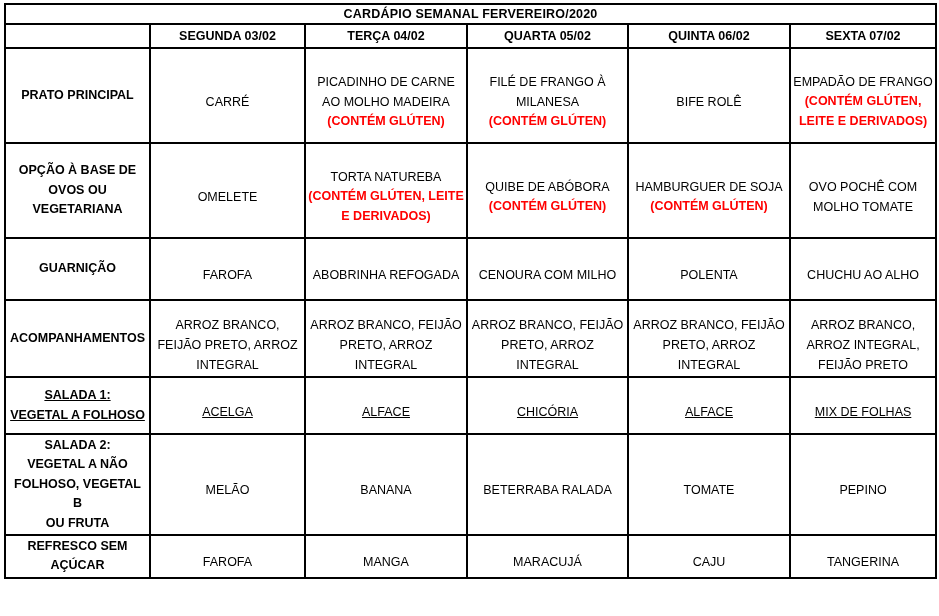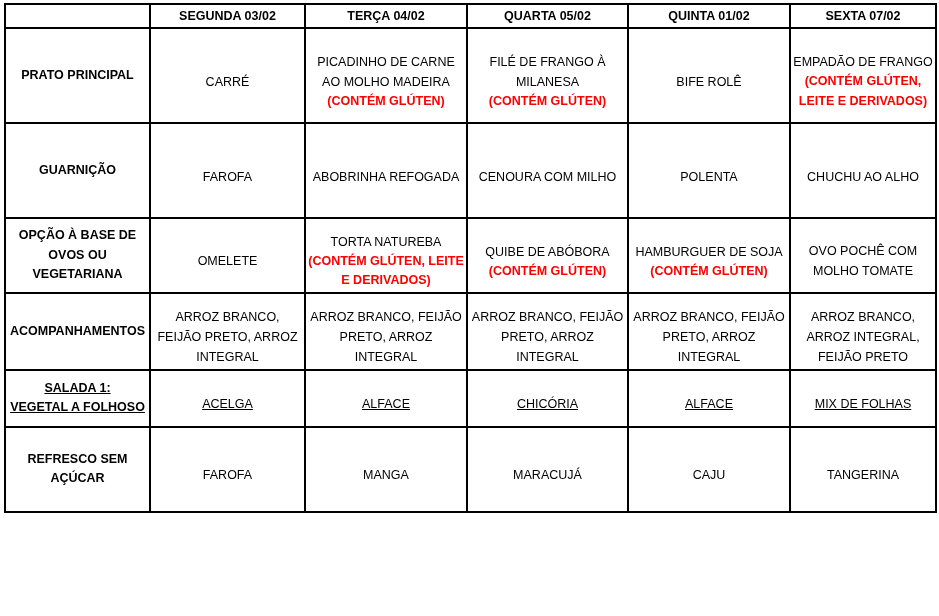--- a/index.html
+++ b/index.html
@@ -78,26 +78,29 @@
   <table class="menu-table">
     <colgroup>
       <col style="width:145px">
       <col style="width:155px">
       <col style="width:162px">
       <col style="width:161px">
       <col style="width:162px">
       <col style="width:146px">
     </colgroup>
     <thead>
+      <tr class="title-row">
+        <th class="title-cell" colspan="6">CARDÁPIO SEMANAL FERVEREIRO/2020</th>
+      </tr>
       <tr class="header-row">
           <th class="corner-cell"></th>
           <th class="day-header">SEGUNDA 03/02</th>
           <th class="day-header">TERÇA 04/02</th>
           <th class="day-header">QUARTA 05/02</th>
-          <th class="day-header">QUINTA 01/02</th>
+          <th class="day-header">QUINTA 06/02</th>
           <th class="day-header">SEXTA 07/02</th>
         </tr>
     </thead>
     <tbody>
         <tr>
           <th class="row-label">PRATO PRINCIPAL</th>
           <td class="menu-cell">
             <span class="dish-name">CARRÉ</span>
           </td>
           <td class="menu-cell">
@@ -107,38 +110,20 @@
           <td class="menu-cell">
             <span class="dish-name">FILÉ DE FRANGO À MILANESA</span>
             <span class="allergen-note">(CONTÉM GLÚTEN)</span>
           </td>
           <td class="menu-cell">
             <span class="dish-name">BIFE ROLÊ</span>
           </td>
           <td class="menu-cell">
             <span class="dish-name">EMPADÃO DE FRANGO</span>
             <span class="allergen-note">(CONTÉM GLÚTEN, LEITE E DERIVADOS)</span>
-          </td>
-        </tr>
-        <tr>
-          <th class="row-label">GUARNIÇÃO</th>
-          <td class="menu-cell">
-            <span class="dish-name">FAROFA</span>
-          </td>
-          <td class="menu-cell">
-            <span class="dish-name">ABOBRINHA REFOGADA</span>
-          </td>
-          <td class="menu-cell">
-            <span class="dish-name">CENOURA COM MILHO</span>
-          </td>
-          <td class="menu-cell">
-            <span class="dish-name">POLENTA</span>
-          </td>
-          <td class="menu-cell">
-            <span class="dish-name">CHUCHU AO ALHO</span>
           </td>
         </tr>
         <tr>
           <th class="row-label">OPÇÃO À BASE DE
 OVOS OU
 VEGETARIANA</th>
           <td class="menu-cell">
             <span class="dish-name">OMELETE</span>
           </td>
           <td class="menu-cell">
@@ -151,20 +136,38 @@
           </td>
           <td class="menu-cell">
             <span class="dish-name">HAMBURGUER DE SOJA</span>
             <span class="allergen-note">(CONTÉM GLÚTEN)</span>
           </td>
           <td class="menu-cell">
             <span class="dish-name">OVO POCHÊ COM MOLHO TOMATE</span>
           </td>
         </tr>
         <tr>
+          <th class="row-label">GUARNIÇÃO</th>
+          <td class="menu-cell">
+            <span class="dish-name">FAROFA</span>
+          </td>
+          <td class="menu-cell">
+            <span class="dish-name">ABOBRINHA REFOGADA</span>
+          </td>
+          <td class="menu-cell">
+            <span class="dish-name">CENOURA COM MILHO</span>
+          </td>
+          <td class="menu-cell">
+            <span class="dish-name">POLENTA</span>
+          </td>
+          <td class="menu-cell">
+            <span class="dish-name">CHUCHU AO ALHO</span>
+          </td>
+        </tr>
+        <tr>
           <th class="row-label">ACOMPANHAMENTOS</th>
           <td class="menu-cell">
             <span class="dish-name">ARROZ BRANCO, FEIJÃO PRETO, ARROZ INTEGRAL</span>
           </td>
           <td class="menu-cell">
             <span class="dish-name">ARROZ BRANCO, FEIJÃO PRETO, ARROZ INTEGRAL</span>
           </td>
           <td class="menu-cell">
             <span class="dish-name">ARROZ BRANCO, FEIJÃO PRETO, ARROZ INTEGRAL</span>
           </td>
@@ -185,20 +188,41 @@
             <span class="dish-name">ALFACE</span>
           </td>
           <td class="menu-cell">
             <span class="dish-name">CHICÓRIA</span>
           </td>
           <td class="menu-cell">
             <span class="dish-name">ALFACE</span>
           </td>
           <td class="menu-cell">
             <span class="dish-name">MIX DE FOLHAS</span>
+          </td>
+        </tr>
+        <tr>
+          <th class="row-label">SALADA 2:
+VEGETAL A NÃO
+FOLHOSO, VEGETAL B
+OU FRUTA</th>
+          <td class="menu-cell">
+            <span class="dish-name">MELÃO</span>
+          </td>
+          <td class="menu-cell">
+            <span class="dish-name">BANANA</span>
+          </td>
+          <td class="menu-cell">
+            <span class="dish-name">BETERRABA RALADA</span>
+          </td>
+          <td class="menu-cell">
+            <span class="dish-name">TOMATE</span>
+          </td>
+          <td class="menu-cell">
+            <span class="dish-name">PEPINO</span>
           </td>
         </tr>
         <tr>
           <th class="row-label">REFRESCO SEM
 AÇÚCAR</th>
           <td class="menu-cell">
             <span class="dish-name">FAROFA</span>
           </td>
           <td class="menu-cell">
             <span class="dish-name">MANGA</span>

